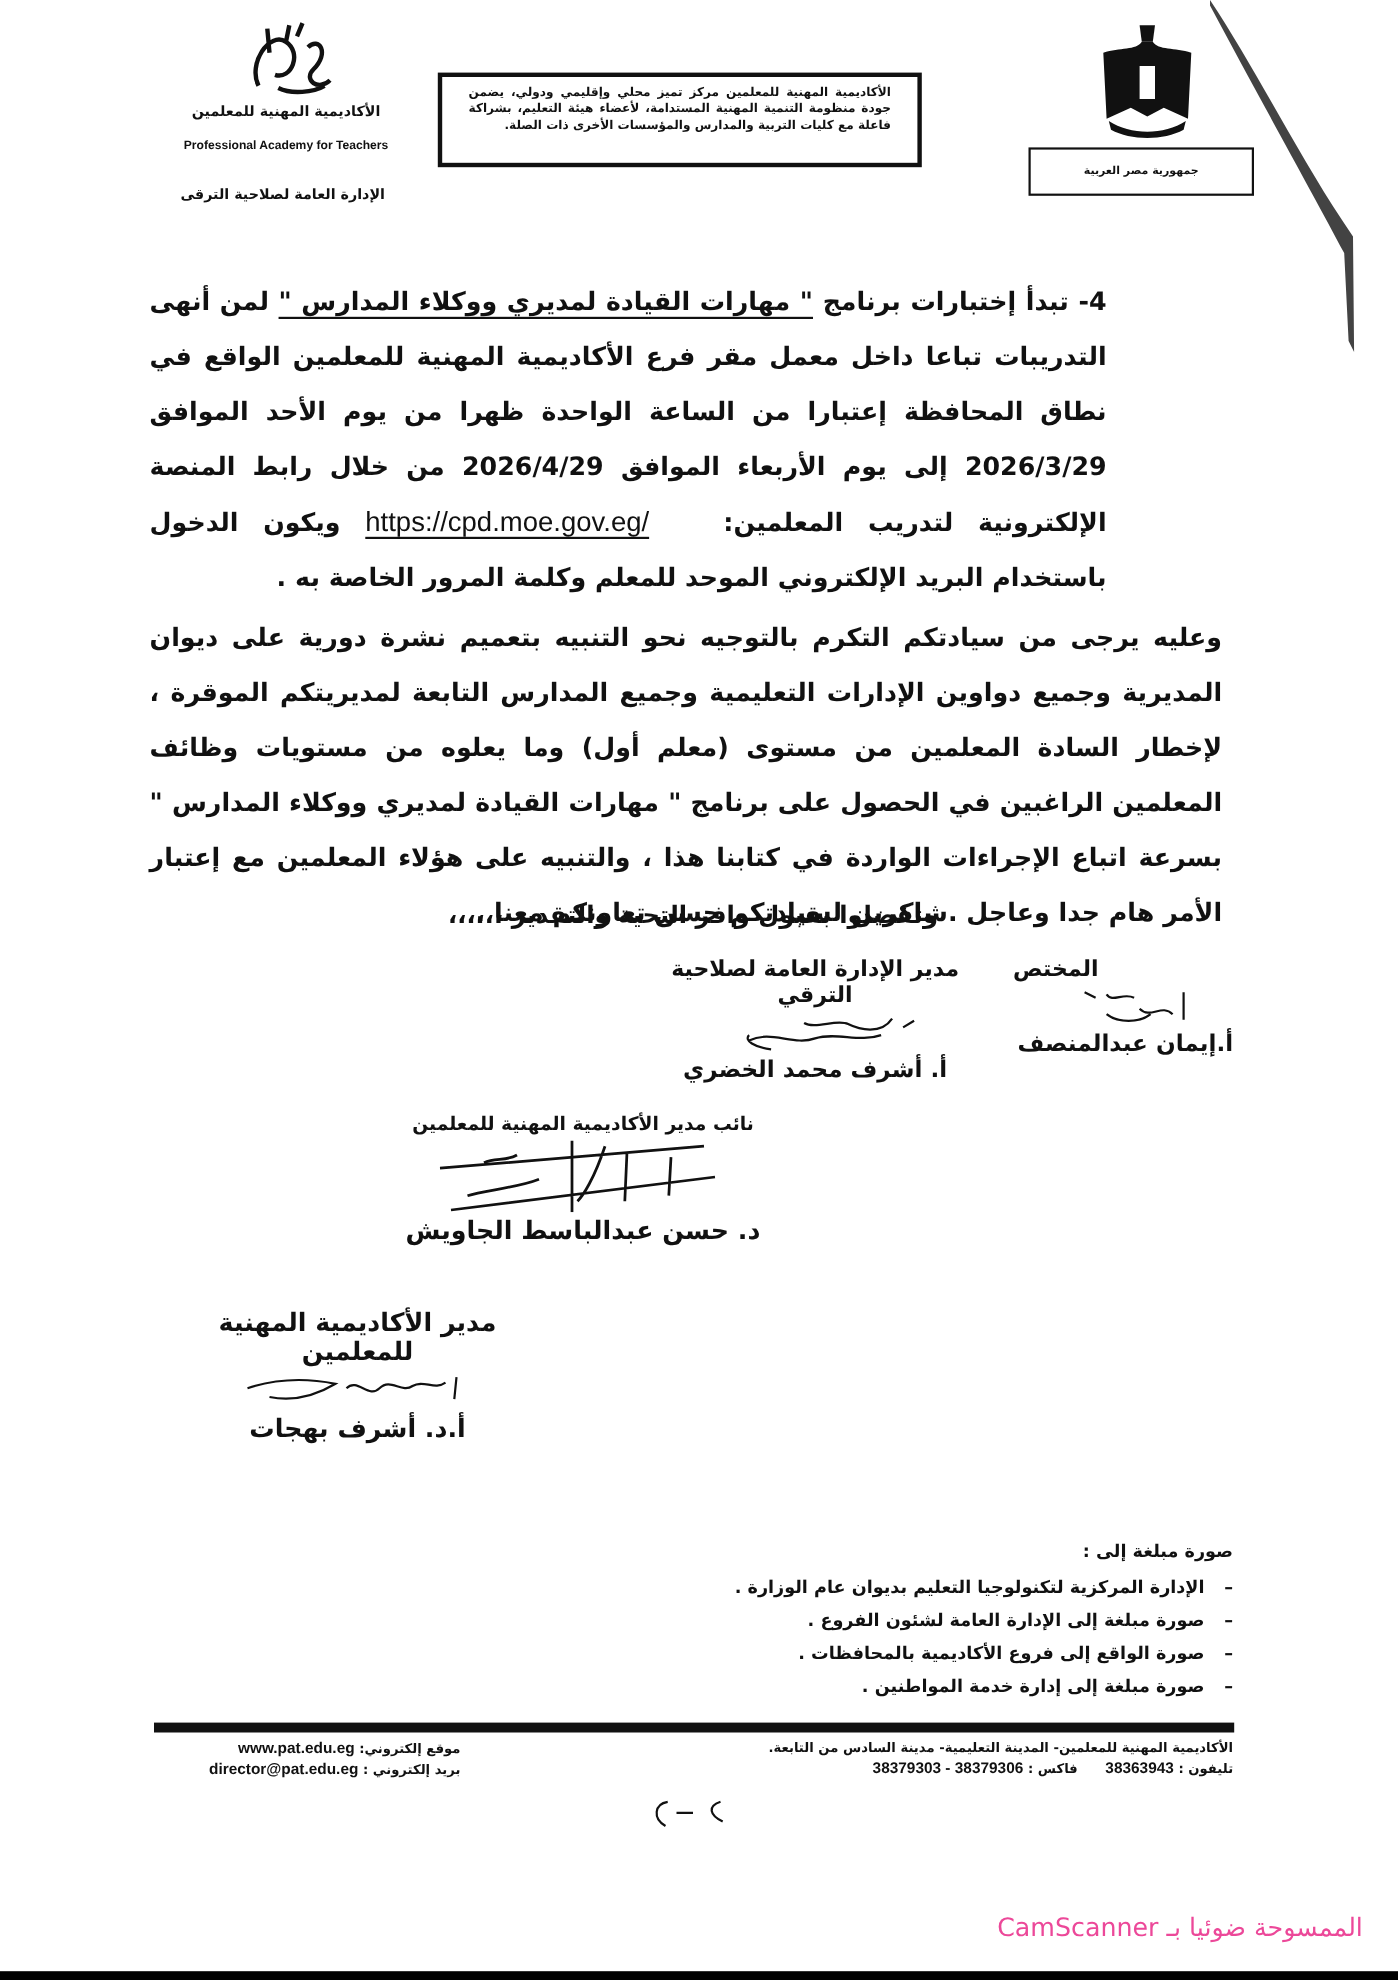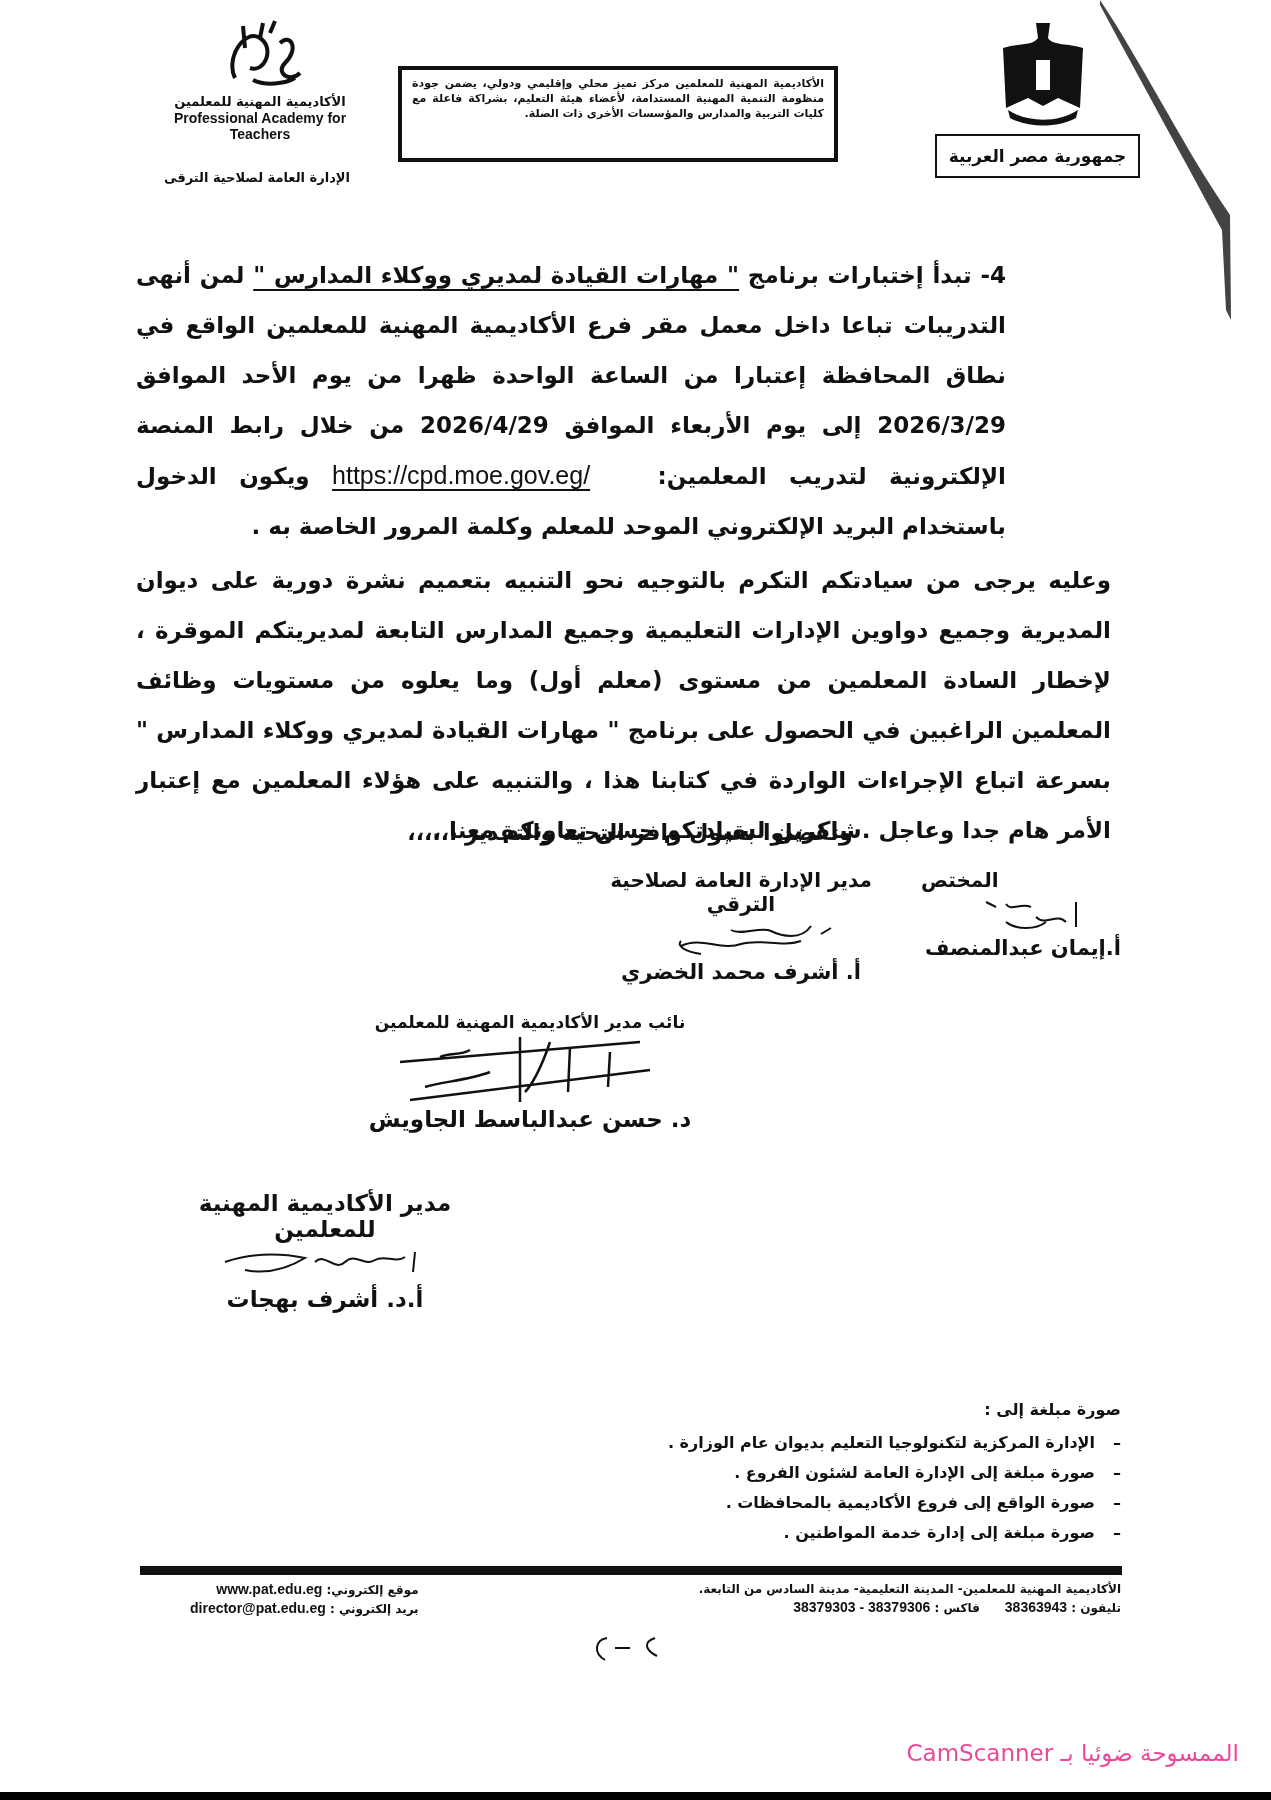--- a/index.html
+++ b/index.html
@@ -8,33 +8,33 @@
       background: #ffffff; color: #111;
       font-family: "DejaVu Sans", sans-serif;
     }
     .abs { position: absolute; }
     .ar { direction: rtl; font-weight: bold; font-family: "DejaVu Sans", sans-serif; }
 
     
     .logo-left { left: 150px; top: 18px; width: 220px; text-align: center; }
     .logo-calligraphy { width: 110px; height: 70px; margin: 0 auto; }
     .academy-ar { font-size: 13px; font-weight: bold; direction: rtl; margin-top: 2px; }
-    .academy-en { font-family: "Liberation Sans", sans-serif; font-weight: bold; font-size: 14px; margin-top: 1px; }
+    .academy-en { font-family: "Liberation Sans", sans-serif; font-weight: bold; font-size: 11px; margin-top: 17px; }
     .dept-left { left: 150px; top: 170px; width: 200px; font-size: 13px; text-align: right; }
 
     .motto-box {
-      left: 398px; top: 66px; width: 440px; height: 96px;
+      left: 398px; top: 66px; width: 440px; height: 86px;
       border: 4px solid #111; box-sizing: border-box;
-      padding: 6px 10px; font-size: 11px; line-height: 15px; text-align: justify;
+      padding: 6px 24px; font-size: 11px; line-height: 15px; text-align: justify;
       text-align-last: right;
     }
     .eagle { left: 998px; top: 18px; width: 90px; height: 110px; }
     .country-box {
       left: 935px; top: 134px; width: 205px; height: 44px; border: 2px solid #111;
-      box-sizing: border-box; font-size: 17px; text-align: center; line-height: 40px;
+      box-sizing: border-box; font-size: 10px; text-align: center; line-height: 40px;
     }
     .page-curl { left: 1100px; top: 0; width: 171px; height: 340px; }
 
     
     .para { font-size: 23px; line-height: 50px; text-align: justify; text-align-last: right; }
     .p-item { right: 265px; top: 250px; width: 870px; }
     .underline { text-decoration: underline; text-underline-offset: 6px; }
     .url {
       direction: ltr; unicode-bidi: isolate; font-family: "Liberation Sans", sans-serif;
       font-weight: normal; font-size: 25px; text-decoration: underline; text-underline-offset: 5px;

